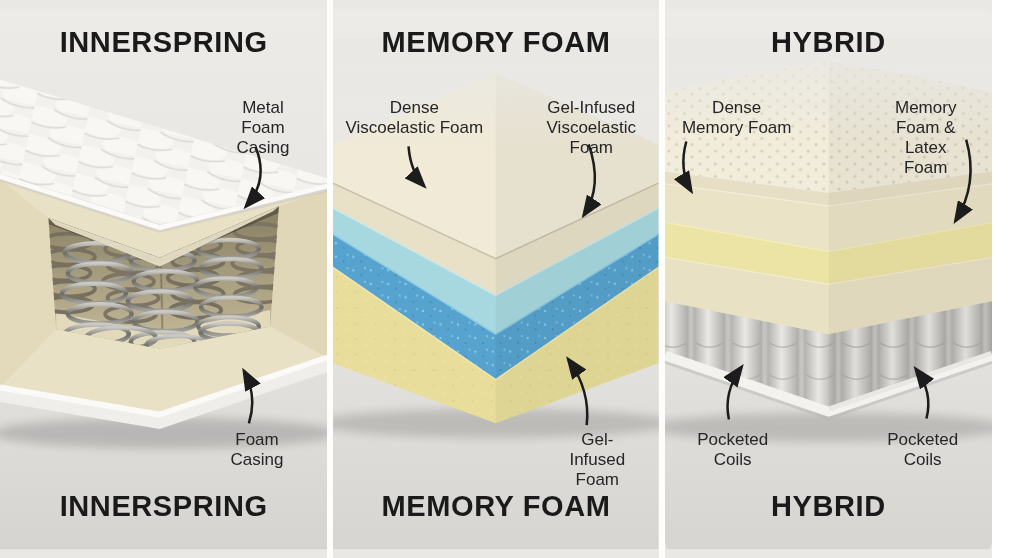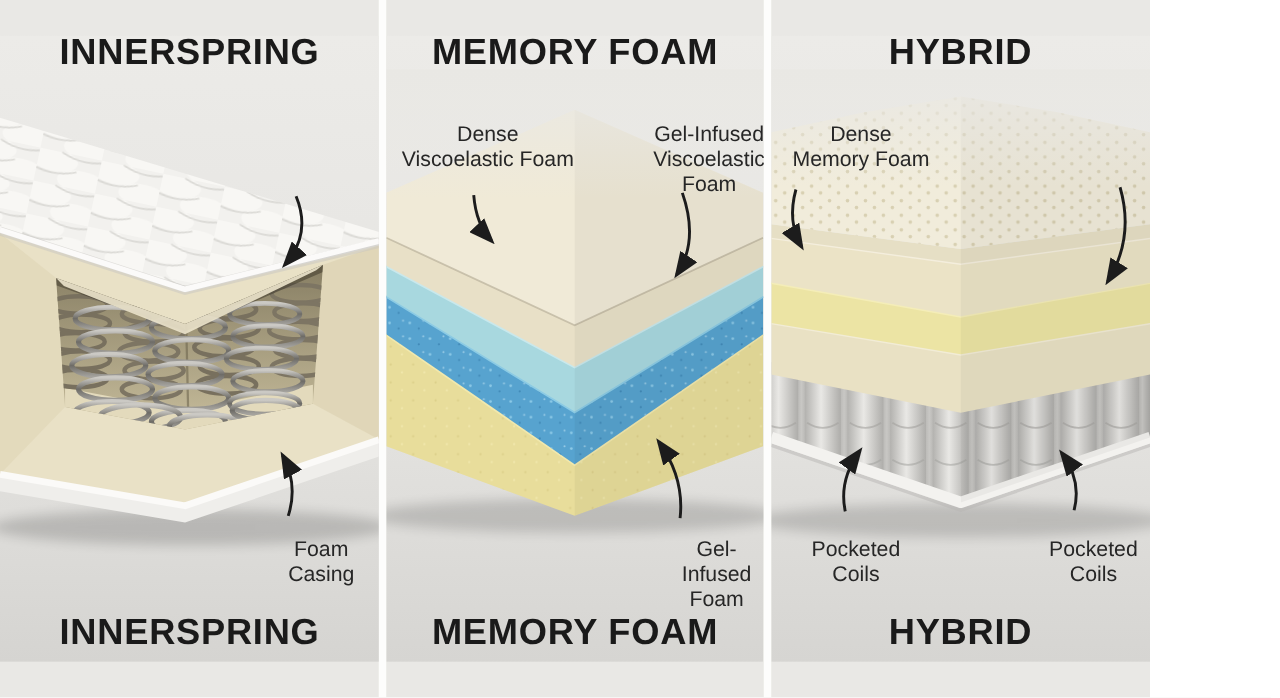--- a/index.html
+++ b/index.html
@@ -1,16 +1,16 @@
 <!DOCTYPE html>
 <html><head>
 <meta charset="utf-8">
 <style>
   html,body{margin:0;padding:0;background:#ffffff;}
-  .page{position:relative;width:920px;height:558px;overflow:hidden;display:flex;
+  .page{position:relative;width:992px;height:558px;overflow:hidden;display:flex;
         font-family:"Liberation Sans", sans-serif;background:#e9e8e5;}
   .panel{position:relative;height:558px;overflow:hidden;}
   .panel.p1{width:338px;}
   .panel.p2{width:336px;}
   .panel.p3{width:338px;border-radius:17px;}
   .divider{width:6px;height:558px;background:#fdfdfc;flex:0 0 auto;}
   svg.art,svg.arrows{position:absolute;left:0;top:0;width:100%;height:100%;display:block;}
   svg.arrows{pointer-events:none;}
   .ptitle{position:absolute;left:0;width:100%;margin:0;text-align:center;
           font-size:29px;font-weight:bold;letter-spacing:.6px;color:#1a1a1a;}
@@ -108,20 +108,22 @@
       <defs>
         <marker id="ah1" markerWidth="9" markerHeight="7" refX="7.5" refY="3.5" orient="auto">
           <path d="M0,0 L9,3.5 L0,7 Z" fill="#1c1c1c"></path>
         </marker>
       </defs>
       <path d="M264,143 Q278,177 254,204" fill="none" stroke="#1c1c1c" stroke-width="2.6" marker-end="url(#ah1)"></path>
       <path d="M257,428 Q266,400 252,374" fill="none" stroke="#1c1c1c" stroke-width="2.6" marker-end="url(#ah1)"></path>
     </svg>
 
     <h2 class="ptitle top">INNERSPRING</h2>
+    <div class="label" style="left:263px;top:98px;">Metal
+Foam Casing</div>
     <div class="label" style="left:257px;top:430px;">Foam
 Casing</div>
     <h2 class="ptitle bottom">INNERSPRING</h2>
   </section>
 
   <div class="divider"></div>
 
   <section class="panel p2">
     <svg class="art" viewBox="0 0 336 558" aria-hidden="true">
       <defs>
@@ -286,20 +288,22 @@
       </defs>
       <path d="M22,137 Q14,166 27,188" fill="none" stroke="#1c1c1c" stroke-width="2.6" marker-end="url(#ah3)"></path>
       <path d="M311,135 Q324,180 300,219" fill="none" stroke="#1c1c1c" stroke-width="2.6" marker-end="url(#ah3)"></path>
       <path d="M66,424 Q60,396 79,370" fill="none" stroke="#1c1c1c" stroke-width="2.6" marker-end="url(#ah3)"></path>
       <path d="M270,423 Q277,396 259,372" fill="none" stroke="#1c1c1c" stroke-width="2.6" marker-end="url(#ah3)"></path>
     </svg>
 
     <h2 class="ptitle top">HYBRID</h2>
     <div class="label" style="left:72px;top:98px;">Dense
 Memory Foam</div>
+    <div class="label" style="left:261px;top:98px;">Memory Foam &amp;
+Latex Foam</div>
     <div class="label" style="left:68px;top:430px;">Pocketed
 Coils</div>
     <div class="label" style="left:258px;top:430px;">Pocketed
 Coils</div>
     <h2 class="ptitle bottom">HYBRID</h2>
   </section>
 
 </div>
 
 </body></html>

